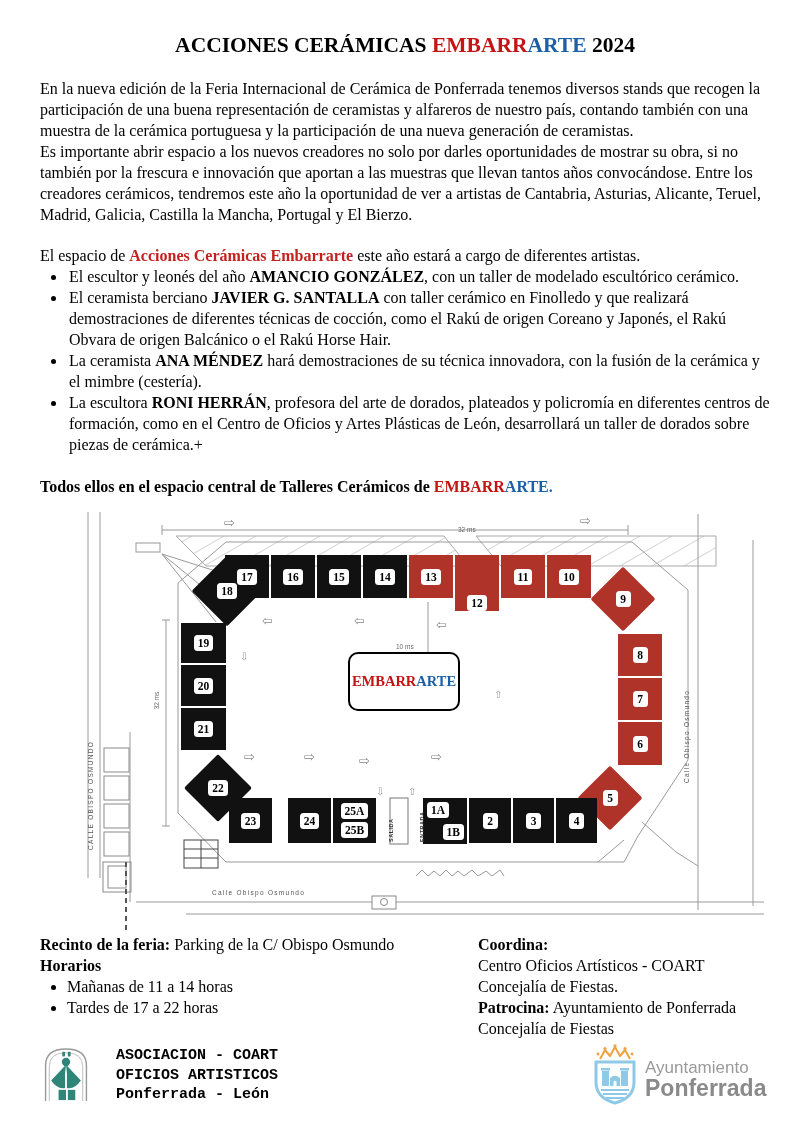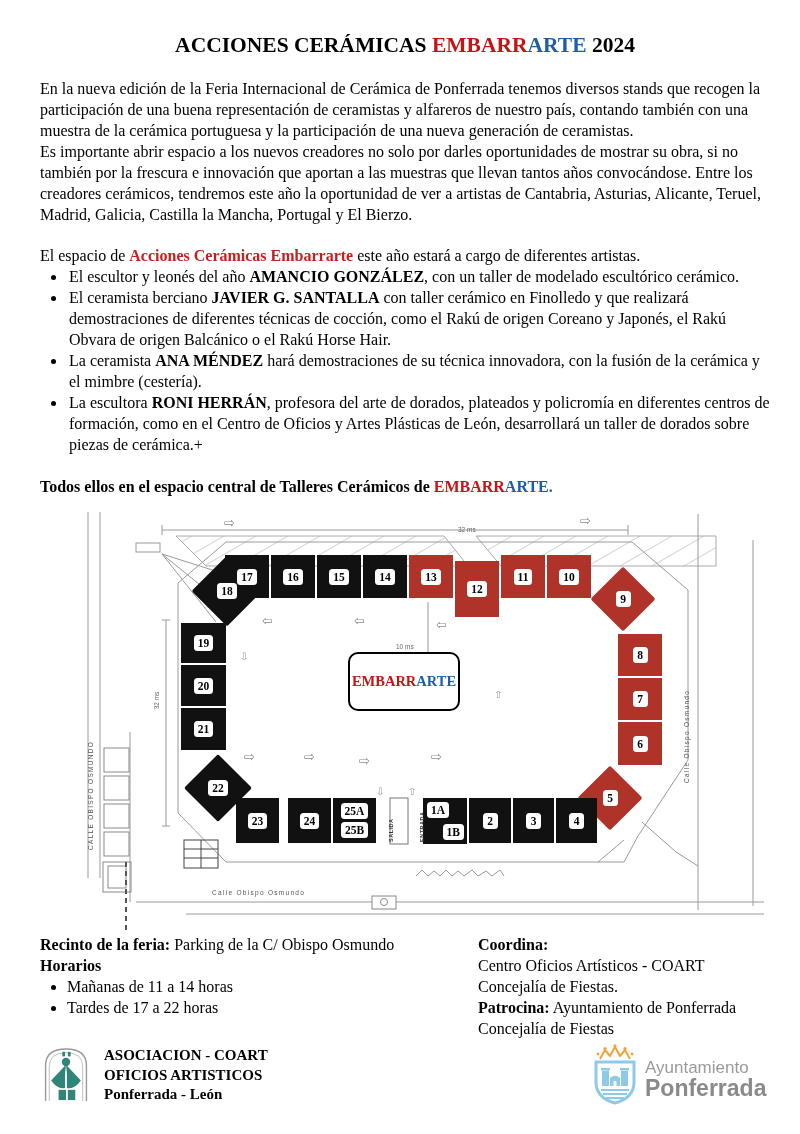--- a/index.html
+++ b/index.html
@@ -53,21 +53,21 @@
   .dim{position:absolute;font-family:"Liberation Sans",sans-serif;font-size:6.5px;color:var(--dim_gray);z-index:4;white-space:nowrap;}
   .dim.rot{transform:rotate(-90deg);}
 
   
   .details{position:absolute;left:40px;top:934px;width:730px;display:flex;}
   .details .col-left{width:438px;}
   .details .col-right{width:292px;}
   .details b{font-weight:bold;}
   .details ul{margin:0;padding-left:27px;}
   .logos{position:absolute;left:40px;top:1044px;width:750px;display:flex;justify-content:space-between;align-items:flex-start;}
-  .coart{display:flex;gap:12px;align-items:flex-start;}
+  .coart{display:flex;gap:24px;align-items:flex-start;font-family:Liberation Mono, monospace;}
   .coart-text{font-weight:bold;font-size:15px;line-height:19.5px;padding-top:2px;}
   .ayto{margin-right:20px;}
 </style>
 </head>
 <body>
 
 <div class="content">
   <h1><span>ACCIONES CERÁMICAS </span><span class="red">EMBARR</span><span class="blue">ARTE</span><span> 2024</span></h1>
 
   <p>En la nueva edición de la Feria Internacional de Cerámica de Ponferrada tenemos  diversos stands que recogen la participación de una buena representación de ceramistas y alfareros de nuestro país, contando también con una muestra de la cerámica portuguesa y la participación de una nueva generación de ceramistas.</p>
@@ -194,21 +194,21 @@
         <div class="chip c0">15</div>
       </div>
       <div class="stand black" style="left: 287px; top: 45px; width: 44px; height: 43px;">
         <div class="fill"></div>
         <div class="chip c0">14</div>
       </div>
       <div class="stand red" style="left: 333px; top: 45px; width: 44px; height: 43px;">
         <div class="fill"></div>
         <div class="chip c0">13</div>
       </div>
-      <div class="stand red" style="left: 379px; top: 51px; width: 44px; height: 56px;">
+      <div class="stand red" style="left: 379px; top: 45px; width: 44px; height: 56px; justify-content: flex-end;">
         <div class="fill"></div>
         <div class="chip c0">12</div>
       </div>
       <div class="stand red" style="left: 425px; top: 45px; width: 44px; height: 43px;">
         <div class="fill"></div>
         <div class="chip c0">11</div>
       </div>
       <div class="stand red" style="left: 471px; top: 45px; width: 44px; height: 43px;">
         <div class="fill"></div>
         <div class="chip c0">10</div>
@@ -246,21 +246,21 @@
         <div class="chip c0">20</div>
       </div>
       <div class="stand black" style="left: 105px; top: 198px; width: 45px; height: 42px;">
         <div class="fill"></div>
         <div class="chip c0">21</div>
       </div>
       <div class="stand black diamond" style="left: 118px; top: 254px; width: 48px; height: 48px;">
         <div class="fill"></div>
         <div class="chip c0">22</div>
       </div>
-      <div class="stand black" style="left: 160px; top: 288px; width: 43px; height: 45px;">
+      <div class="stand black" style="left: 153px; top: 288px; width: 43px; height: 45px;">
         <div class="fill"></div>
         <div class="chip c0">23</div>
       </div>
       <div class="stand black" style="left: 212px; top: 288px; width: 43px; height: 45px;">
         <div class="fill"></div>
         <div class="chip c0">24</div>
       </div>
       <div class="stand black" style="left: 257px; top: 288px; width: 43px; height: 45px;">
         <div class="fill"></div>
         <div class="chip c0">25A</div>

